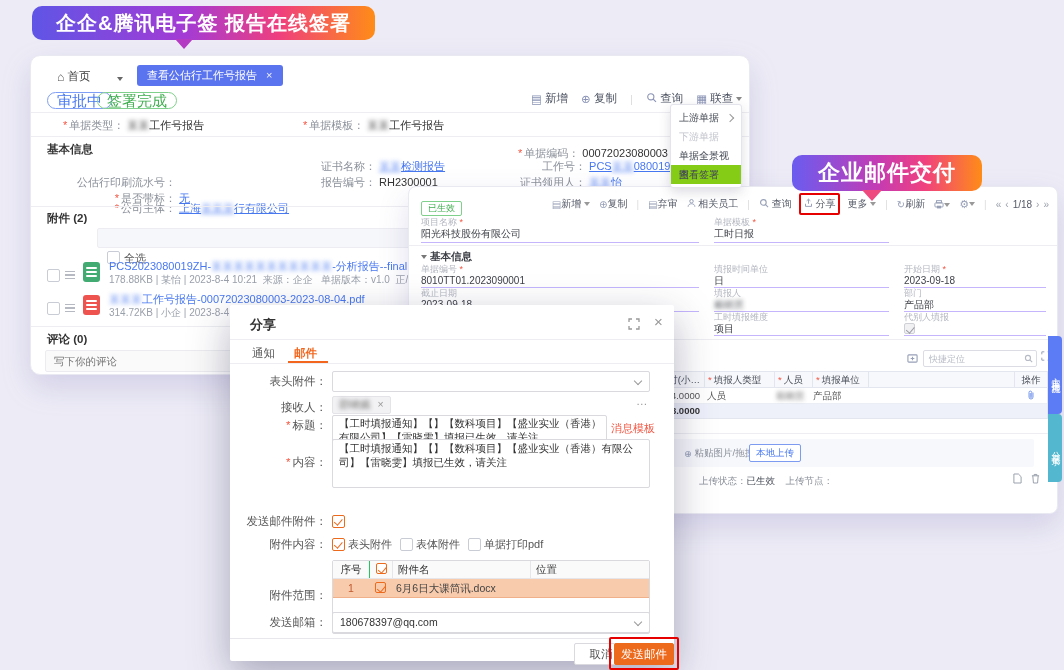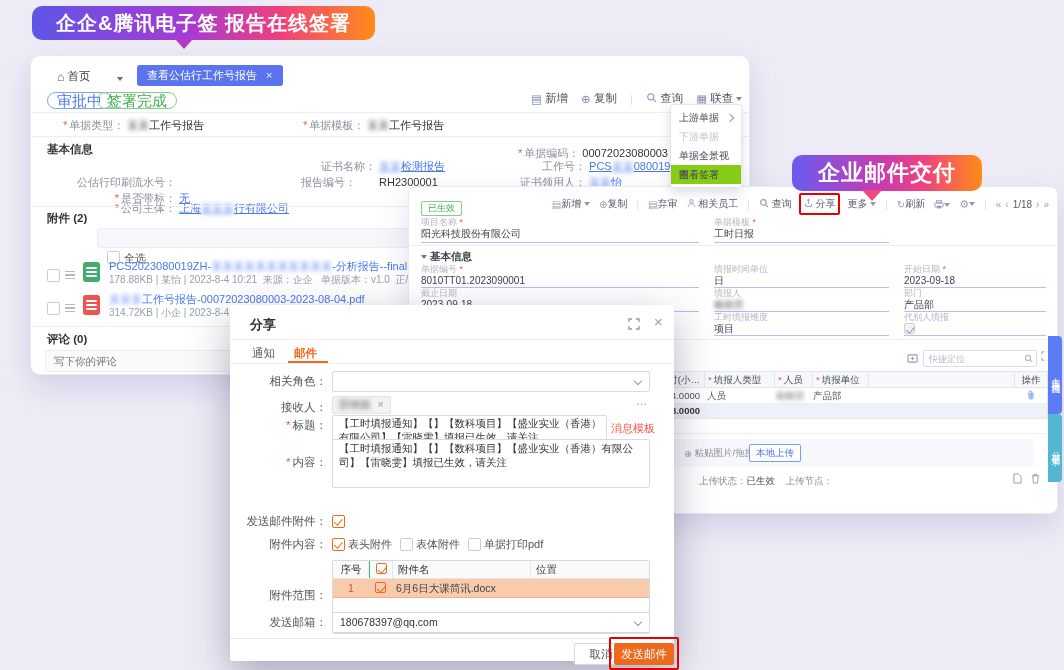--- a/index.html
+++ b/index.html
@@ -115,21 +115,21 @@
   </div>
   <div class="t" style="left:450px;top:103px;">
     <span style="display:inline-block;width:105px;text-align:right;" class="lbl">工作号：</span>
     <span class="link u"><span>PCS</span><span class="blur">某某</span><span>080019ZH</span></span>
   </div>
 
   <div class="t" style="left:15px;top:119px;">
     <span style="display:inline-block;width:130px;text-align:right;" class="lbl">公估行印刷流水号：</span>
   </div>
   <div class="t" style="left:250px;top:119px;">
-    <span style="display:inline-block;width:95px;text-align:center;" class="lbl">报告编号：</span>
+    <span style="display:inline-block;width:95px;text-align:right;" class="lbl">报告编号：</span>
     <span>RH2300001</span>
   </div>
   <div class="t" style="left:450px;top:119px;">
     <span style="display:inline-block;width:105px;text-align:right;" class="lbl">证书领用人：</span>
     <span class="link u"><span class="blur">某某</span><span>怡</span></span>
   </div>
 
   <div class="t" style="left:15px;top:135px;">
     <span style="display:inline-block;width:130px;text-align:right;"><i class="req">*</i><span class="lbl">是否带标：</span></span>
     <span class="link u">无</span>
@@ -389,21 +389,21 @@
       </svg>
     </span>
   <span class="t" style="left:424px;top:8px;font-size:15px;color:#999;">×</span>
   <div class="sep" style="left:0;top:34px;width:444px;"></div>
 
   <span class="t" style="left:22px;top:41px;color:#555;">通知</span>
   <span class="t" style="left:64px;top:41px;color:#f2661d;font-weight:bold;">邮件</span>
   <div class="abs" style="left:58px;top:56px;width:40px;height:2.5px;background:#f2661d;"></div>
   <div class="sep" style="left:0;top:58px;width:444px;"></div>
 
-  <span class="mlabel" style="left:0;top:69px;">相关角色：</span>
+  <span class="mlabel" style="left:0;top:69px;">表头附件：</span>
   <div class="mbox" style="left:102px;top:66px;width:316px;height:19px;">
     <span class="chev" style="position:absolute;right:8px;top:6px;color:#999;"></span>
   </div>
 
   <span class="mlabel" style="left:0;top:95px;">接收人：</span>
   <div class="abs" style="left:102px;top:91px;width:296px;height:20px;">
     <span style="display:inline-block;background:#f2f2f4;border:1px solid #e3e3e8;border-radius:2px;font-size:10.5px;
                  padding:1px 6px;color:#444;">
       <span class="blur">邵绪嫣</span>
       <span style="color:#999;margin-left:4px;">×</span>

